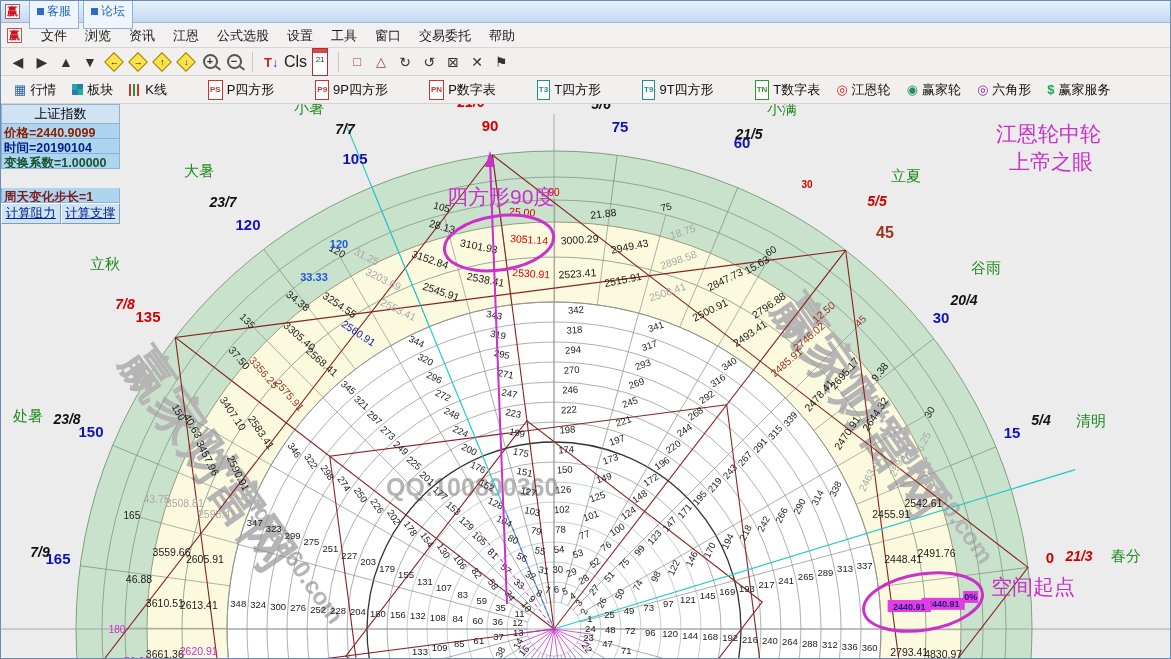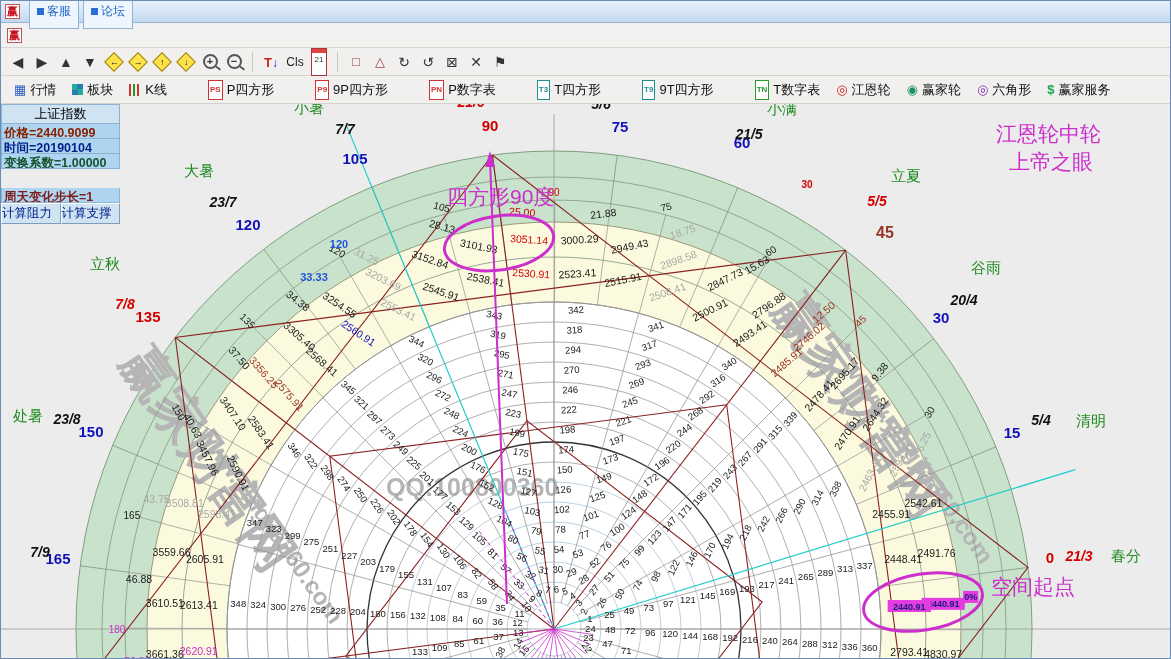--- a/index.html
+++ b/index.html
@@ -23,21 +23,21 @@
   .tbtn{min-width:22px;height:22px;display:flex;align-items:center;justify-content:center;font-size:14px;color:#333;}
   .tsep{width:1px;height:20px;background:#c9c7c3;margin:0 5px;}
   .diamond{width:14px;height:14px;background:#ffe24a;border:1px solid #94801a;transform:rotate(45deg);
     display:flex;align-items:center;justify-content:center;}
   .diamond span{transform:rotate(-45deg);font-size:9px;color:#222;font-weight:bold;}
   .lens{width:15px;height:15px;border:2px solid #555;border-radius:50%;font-size:11px;line-height:11px;
     text-align:center;color:#333;font-weight:bold;position:relative;}
   .lens:after{content:"";position:absolute;width:6px;height:2px;background:#555;right:-5px;bottom:-2px;transform:rotate(35deg);}
   .tdown .t{color:#c22;font-weight:bold;font-size:13px;}
   .tdown .ar{color:#22c;font-size:12px;}
-  .cls{font-size:12px;color:#222;}
+  .cls{font-size:16px;color:#222;}
   .cal{width:16px;height:28px;border:1px solid #a33;background:#fff;font-size:8px;color:#333;text-align:center;line-height:13px;}
   .cal i{display:block;height:4px;background:#d44;font-style:normal;}
   .shape{color:#a04040;font-size:13px;}
   
   .tb2item{display:flex;align-items:center;gap:4px;padding:2px 7px;font-size:13px;color:#111;white-space:nowrap;}
   .badge{font-size:8px;font-weight:bold;border:1px solid;padding:4px 1px;line-height:10px;background:#fff;margin-left:25px;}
   .icn{font-size:13px;font-weight:bold;line-height:13px;}
   .kline{display:inline-block;width:12px;height:12px;background:
     linear-gradient(90deg,#c33 0 2px,transparent 2px 4px,#292 4px 6px,transparent 6px 8px,#c33 8px 10px,transparent 10px);}
   .grid4{display:inline-block;width:11px;height:11px;background:
@@ -45,41 +45,42 @@
   
   .main{position:relative;width:1171px;height:556px;background:#ececec;}
   .main svg{position:absolute;left:0;top:0;}
   
   .panel{position:absolute;left:0;top:0;width:119px;z-index:5;font-size:12px;}
   .panel .hd{background:#cfe3f3;border:1px solid #8fb2d0;text-align:center;color:#000;height:20px;line-height:18px;font-size:13px;}
   .prow{background:#aed5f0;border:1px solid #8fb2d0;border-top:none;height:15px;line-height:18px;padding-left:2px;
     font-size:12.5px;font-weight:bold;white-space:nowrap;overflow:hidden;}
   .pbtns{display:flex;}
   .pbtn{flex:1;height:21px;background:#cfe3f3;border:1px solid #7f9cba;border-top-color:#fff;border-left-color:#fff;
-    font-size:12.5px;color:#00208a;text-align:left;line-height:19px;}
+    font-size:12.5px;color:#00208a;text-align:center;line-height:19px;text-decoration:underline;}
 </style>
 </head>
 <body>
 
 <div class="app">
 
   <div class="titlebar">
     <span class="applogo">赢</span>
     <span class="cornerbtn">
         <span class="dot"></span>
         <span>客服</span>
       </span>
     <span class="cornerbtn">
         <span class="dot"></span>
         <span>论坛</span>
       </span>
   </div>
 
   <div class="menubar">
     <span class="applogo">赢</span>
+    <span id="menu-items"><span class="menuitem">文件</span><span class="menuitem">浏览</span><span class="menuitem">资讯</span><span class="menuitem">江恩</span><span class="menuitem">公式选股</span><span class="menuitem">设置</span><span class="menuitem">工具</span><span class="menuitem">窗口</span><span class="menuitem">交易委托</span><span class="menuitem">帮助</span></span>
   </div>
 
   <div class="toolbar" id="toolbar1">
       <span class="tbtn">◀</span>
       <span class="tbtn">▶</span>
       <span class="tbtn">▲</span>
       <span class="tbtn">▼</span>
       <span class="tbtn">
         <span class="diamond">
           <span>←</span>

